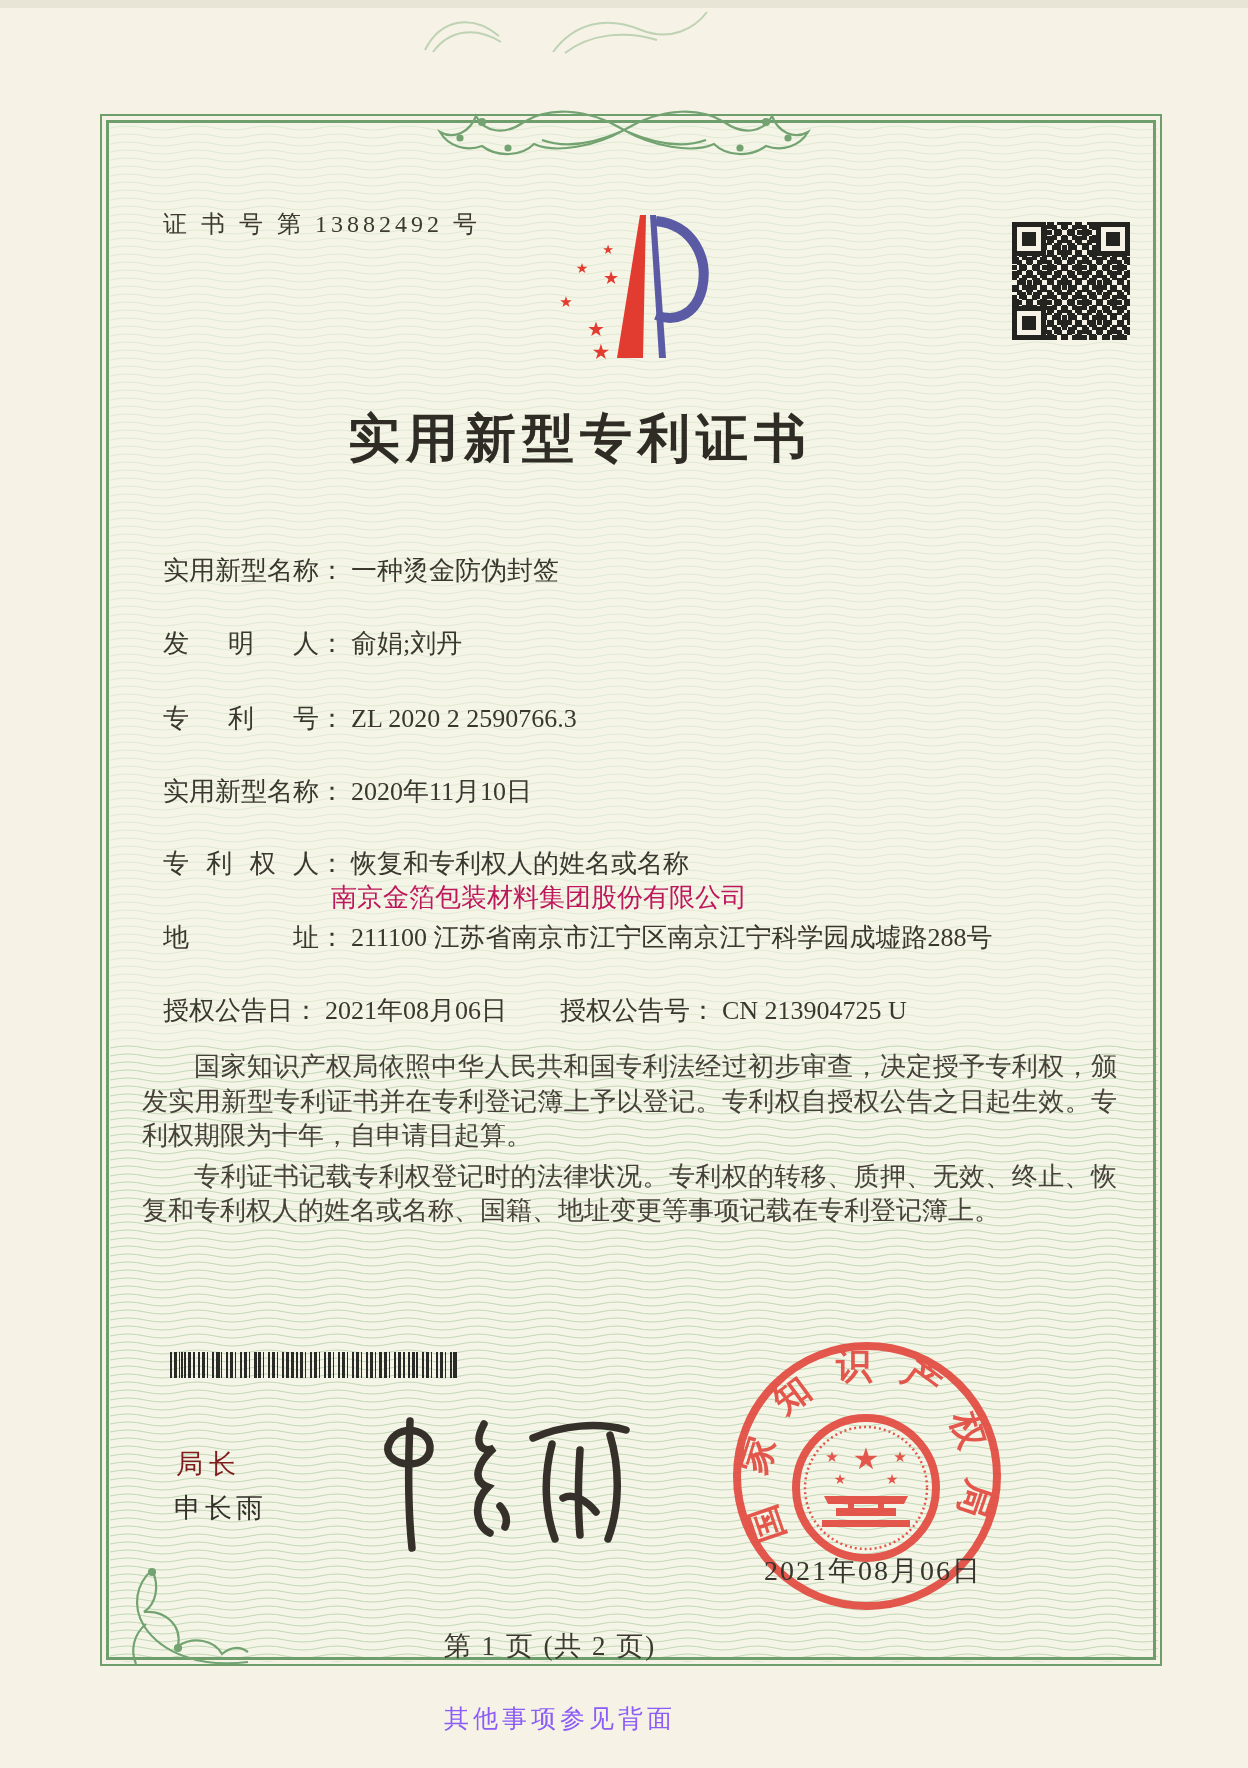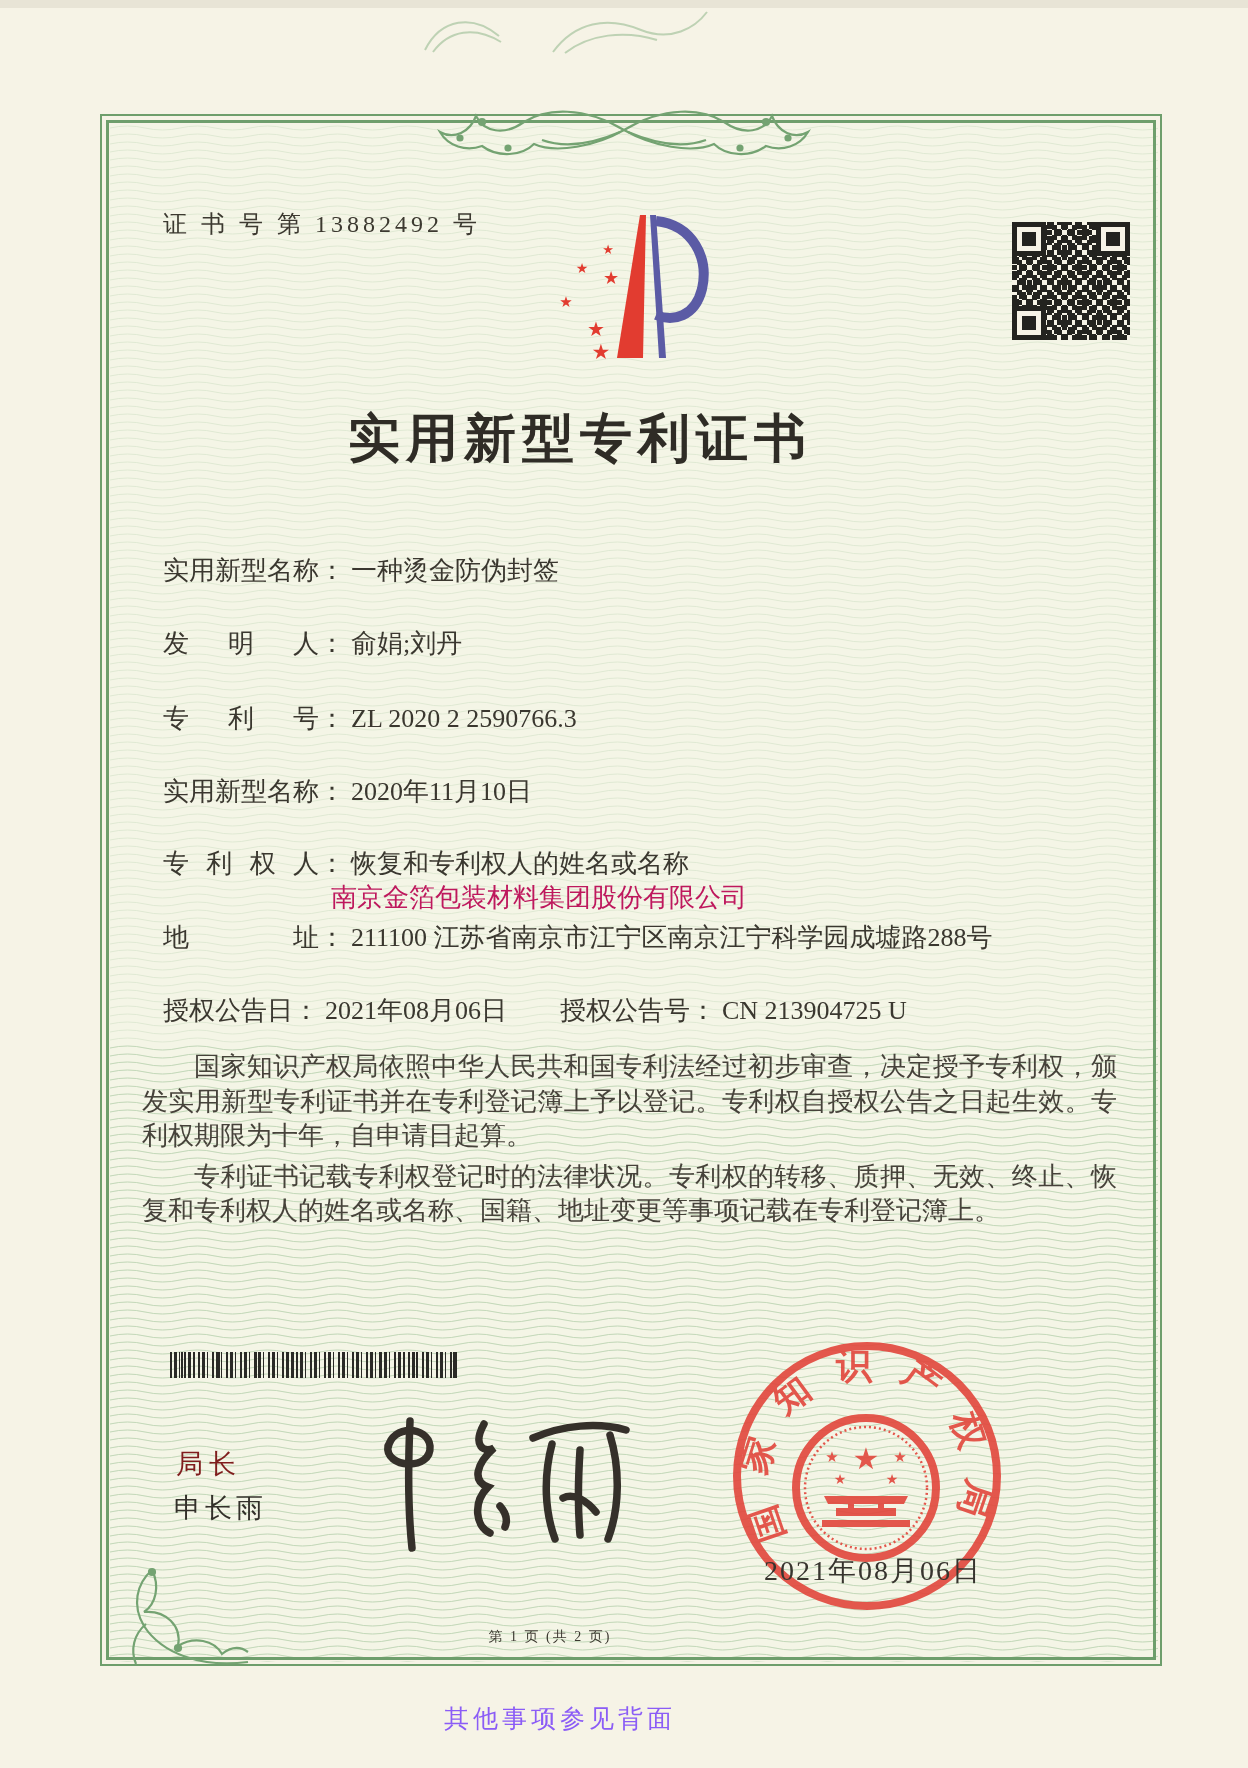--- a/index.html
+++ b/index.html
@@ -30,21 +30,21 @@
     background-image:
       repeating-linear-gradient(90deg,#2a2a26 0 2px,transparent 2px 4px,#2a2a26 4px 7px,transparent 7px 9px,#2a2a26 9px 10px,transparent 10px 14px),
       repeating-linear-gradient(90deg,transparent 0 11px,#2a2a26 11px 13px,transparent 13px 24px,#2a2a26 24px 25px,transparent 25px 37px);}
   .sig-title{position:absolute;left:176px;top:1438px;font-size:27px;letter-spacing:6px;
     font-family:"Liberation Sans","DejaVu Sans",sans-serif;color:#7f1d1d;}
   .sig-name{position:absolute;left:174px;top:1482px;font-size:27px;letter-spacing:4px;
     font-family:"Liberation Sans","DejaVu Sans",sans-serif;color:#33302a;}
   .seal-date{position:absolute;left:764px;top:1544px;font-size:28px;letter-spacing:2px;
     color:#37342e;z-index:6;}
   .page-info{position:absolute;left:430px;top:1620px;width:240px;text-align:center;
-    font-size:14px;letter-spacing:2px;color:#3c3930;}
+    font-size:27px;letter-spacing:2px;color:#3c3930;}
   .footer-note{position:absolute;left:400px;top:1694px;width:320px;text-align:center;
     font-size:25px;letter-spacing:4px;color:#8b5cf6;}
   
   .qr{position:absolute;left:1012px;top:214px;width:118px;height:118px;
     background-color:#f6f3e6;
     background-image:
       repeating-conic-gradient(#23231f 0% 25%, transparent 25% 50%),
       repeating-conic-gradient(#23231f 0% 25%, transparent 25% 50%);
     background-size:14px 14px,10px 10px;background-position:0 0,5px 3px;}
   .finder{position:absolute;width:34px;height:34px;border:5px solid #23231f;

